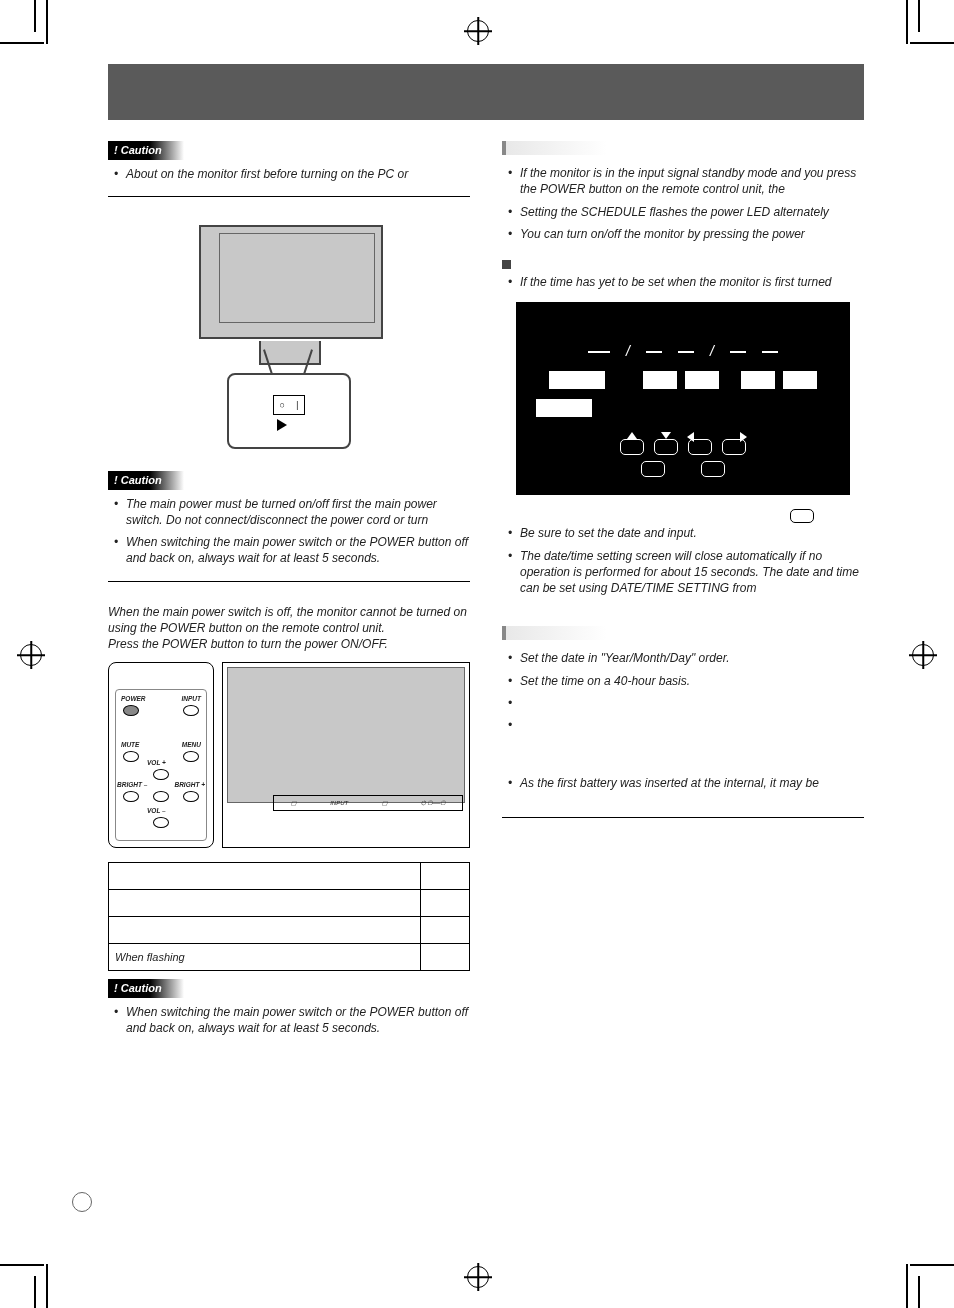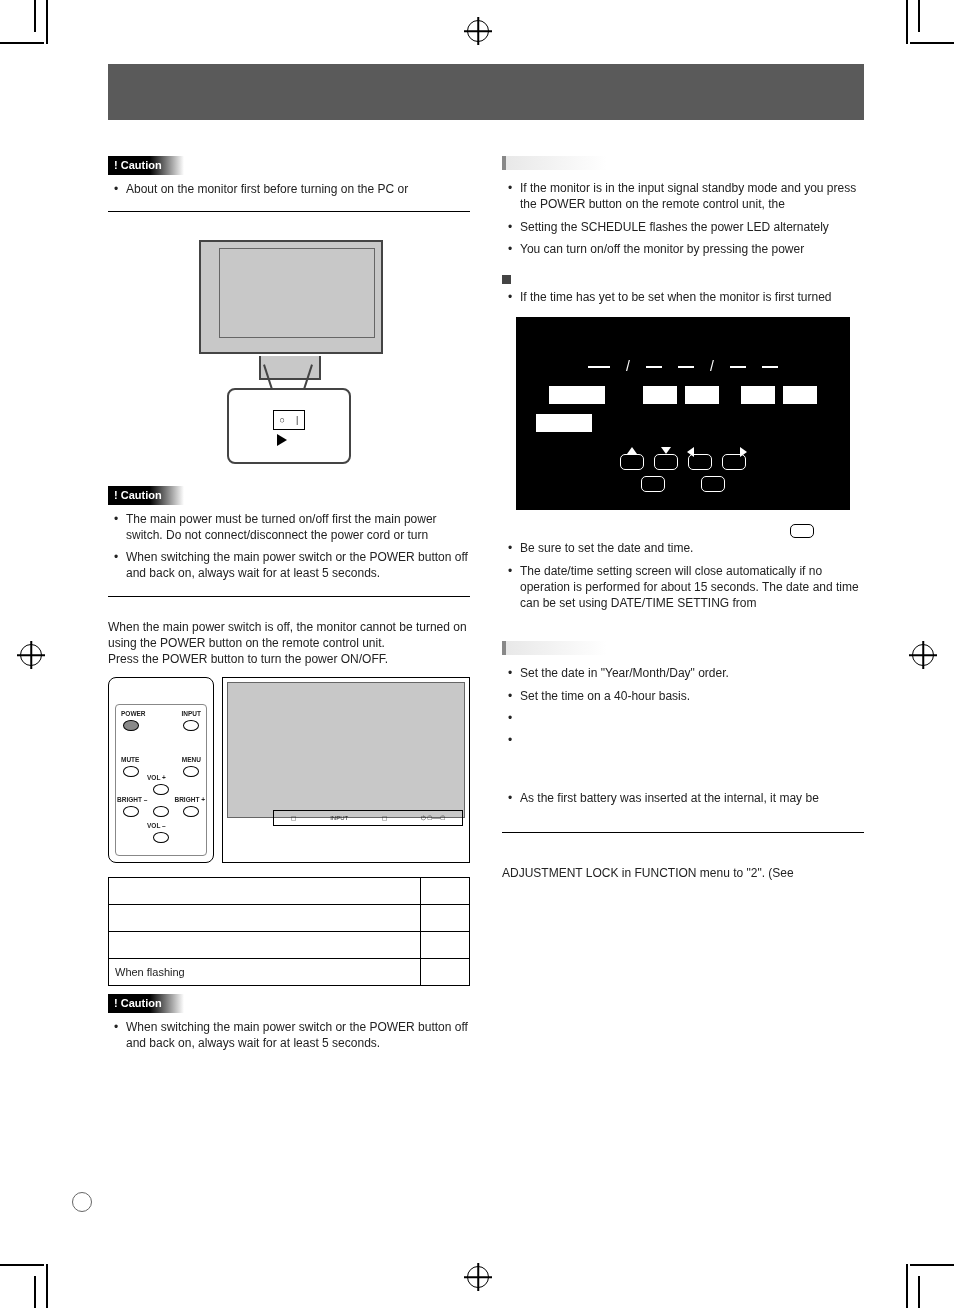--- a/index.html
+++ b/index.html
@@ -52,21 +52,22 @@
     top: 64px; bottom: 80px;
   }
   .title-bar {
     background: #5a5a5a;
     height: 56px;
     width: 100%;
   }
   .cols {
     display: flex;
     gap: 32px;
-    margin-top: 36px;
+    margin-top: 21px;
+    font-style: italic;
   }
   .col { flex: 1; font-size: 12px; color: #222; line-height: 1.35; }
 
   .caution-lbl {
     display: inline-block;
     background: linear-gradient(to right, #000 0%, #000 55%, #fff 100%);
     color: #fff;
     font-size: 11px;
     padding: 2px 22px 2px 6px;
     font-weight: bold;
@@ -359,39 +360,38 @@
           <div class="nav-row2">
             <div class="nav-btn"></div>
             <div class="nav-btn"></div>
           </div>
         </div>
 
         <div style="text-align:right; padding-right:50px; margin:6px 0 2px 0;">
           <span class="small-btn"></span>
         </div>
         <ul class="bul" style="margin-top:0;">
-          <li>Be sure to set the date and time.</li>
+          <li>Be sure to set the date and input.</li>
           <li>The date/time setting screen will close automatically if no operation is performed for about 15 seconds. The date and time can be set using DATE/TIME SETTING from</li>
         </ul>
 
         <div style="height:20px"></div>
         <span class="tips-hdr"></span>
         <ul class="bul">
           <li>Set the date in "Year/Month/Day" order.</li>
           <li>Set the time on a 40-hour basis.</li>
           <li>&nbsp;</li>
           <li>&nbsp;</li>
         </ul>
 
         <div style="height:30px"></div>
         <ul class="bul">
           <li>As the first battery was inserted at the internal, it may be</li>
         </ul>
 
         <hr class="sep" style="margin-top:26px;">
         <div style="height:18px"></div>
-        <div>ADJUSTMENT LOCK in FUNCTION menu to "2". (See</div>
       </div>
     </div>
   </div>
 
   <div class="page-circle"></div>
 </div>
 
 </body></html>

